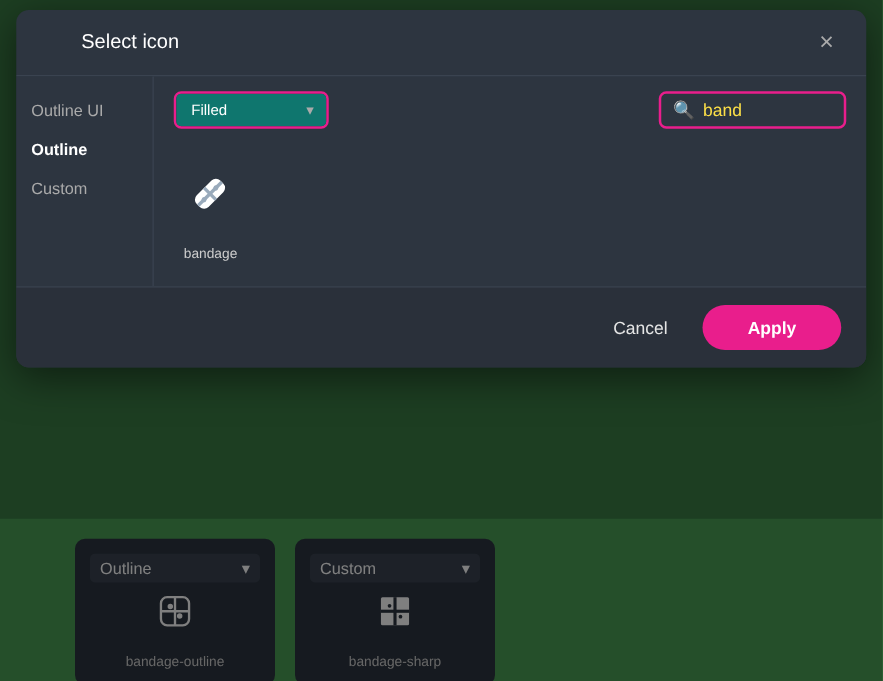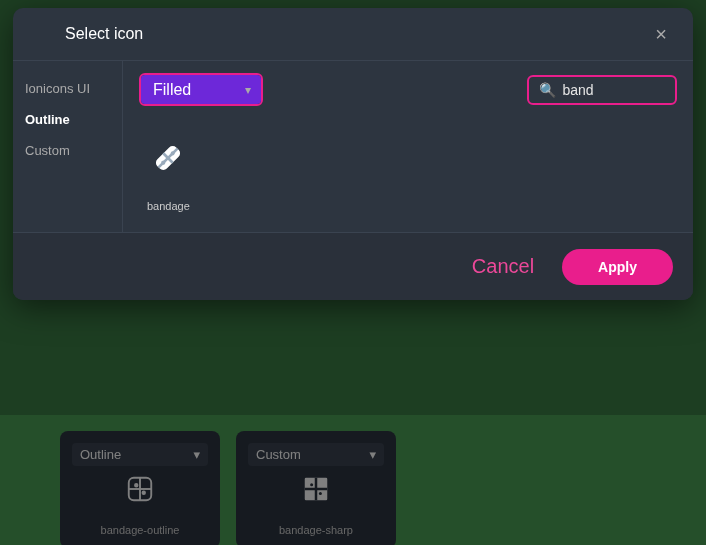--- a/index.html
+++ b/index.html
@@ -163,26 +163,26 @@
 
     
     .style-select-wrapper {
       position: relative;
       border: 2px solid #e91e8c;
       border-radius: 6px;
       overflow: hidden;
     }
 
     .style-select {
-      background: #6d28d9;
+      background: #0f766e;
       color: #fff;
       border: none;
       outline: none;
       padding: 6px 32px 6px 12px;
-      font-size: 16px;
+      font-size: 12px;
       appearance: none;
       cursor: pointer;
       min-width: 120px;
     }
 
     .style-select-arrow {
       position: absolute;
       right: 10px;
       top: 50%;
       transform: translateY(-50%);
@@ -205,21 +205,21 @@
 
     .search-icon {
       color: #aaa;
       font-size: 14px;
     }
 
     .search-input {
       background: none;
       border: none;
       outline: none;
-      color: #e5e5e5;
+      color: #fde047;
       font-size: 14px;
       width: 80px;
     }
 
     .search-input::placeholder { color: #666; }
 
     
     .icon-grid {
       flex: 1;
       padding: 12px 16px;
@@ -258,22 +258,22 @@
       display: flex;
       justify-content: flex-end;
       gap: 12px;
       align-items: center;
       background: #2a303a;
     }
 
     .btn-cancel {
       background: none;
       border: none;
-      color: #ec4899;
-      font-size: 20px;
+      color: #e5e5e5;
+      font-size: 14px;
       cursor: pointer;
       padding: 8px 16px;
     }
 
     .btn-apply {
       background: #e91e8c;
       color: #ffffff;
       border: none;
       border-radius: 20px;
       padding: 10px 36px;
@@ -330,21 +330,21 @@
   <div class="modal">
 
     <div class="modal-header">
       <span class="modal-title">Select icon</span>
       <button class="modal-close-btn">×</button>
     </div>
 
     <div class="modal-body">
 
       <div class="modal-sidebar">
-        <div class="sidebar-item">Ionicons UI</div>
+        <div class="sidebar-item">Outline UI</div>
         <div class="sidebar-item active">Outline</div>
         <div class="sidebar-item">Custom</div>
       </div>
 
       <div class="modal-content">
 
         <div class="modal-toolbar">
           <div class="style-select-wrapper">
             <select class="style-select">
               <option>Filled</option>

